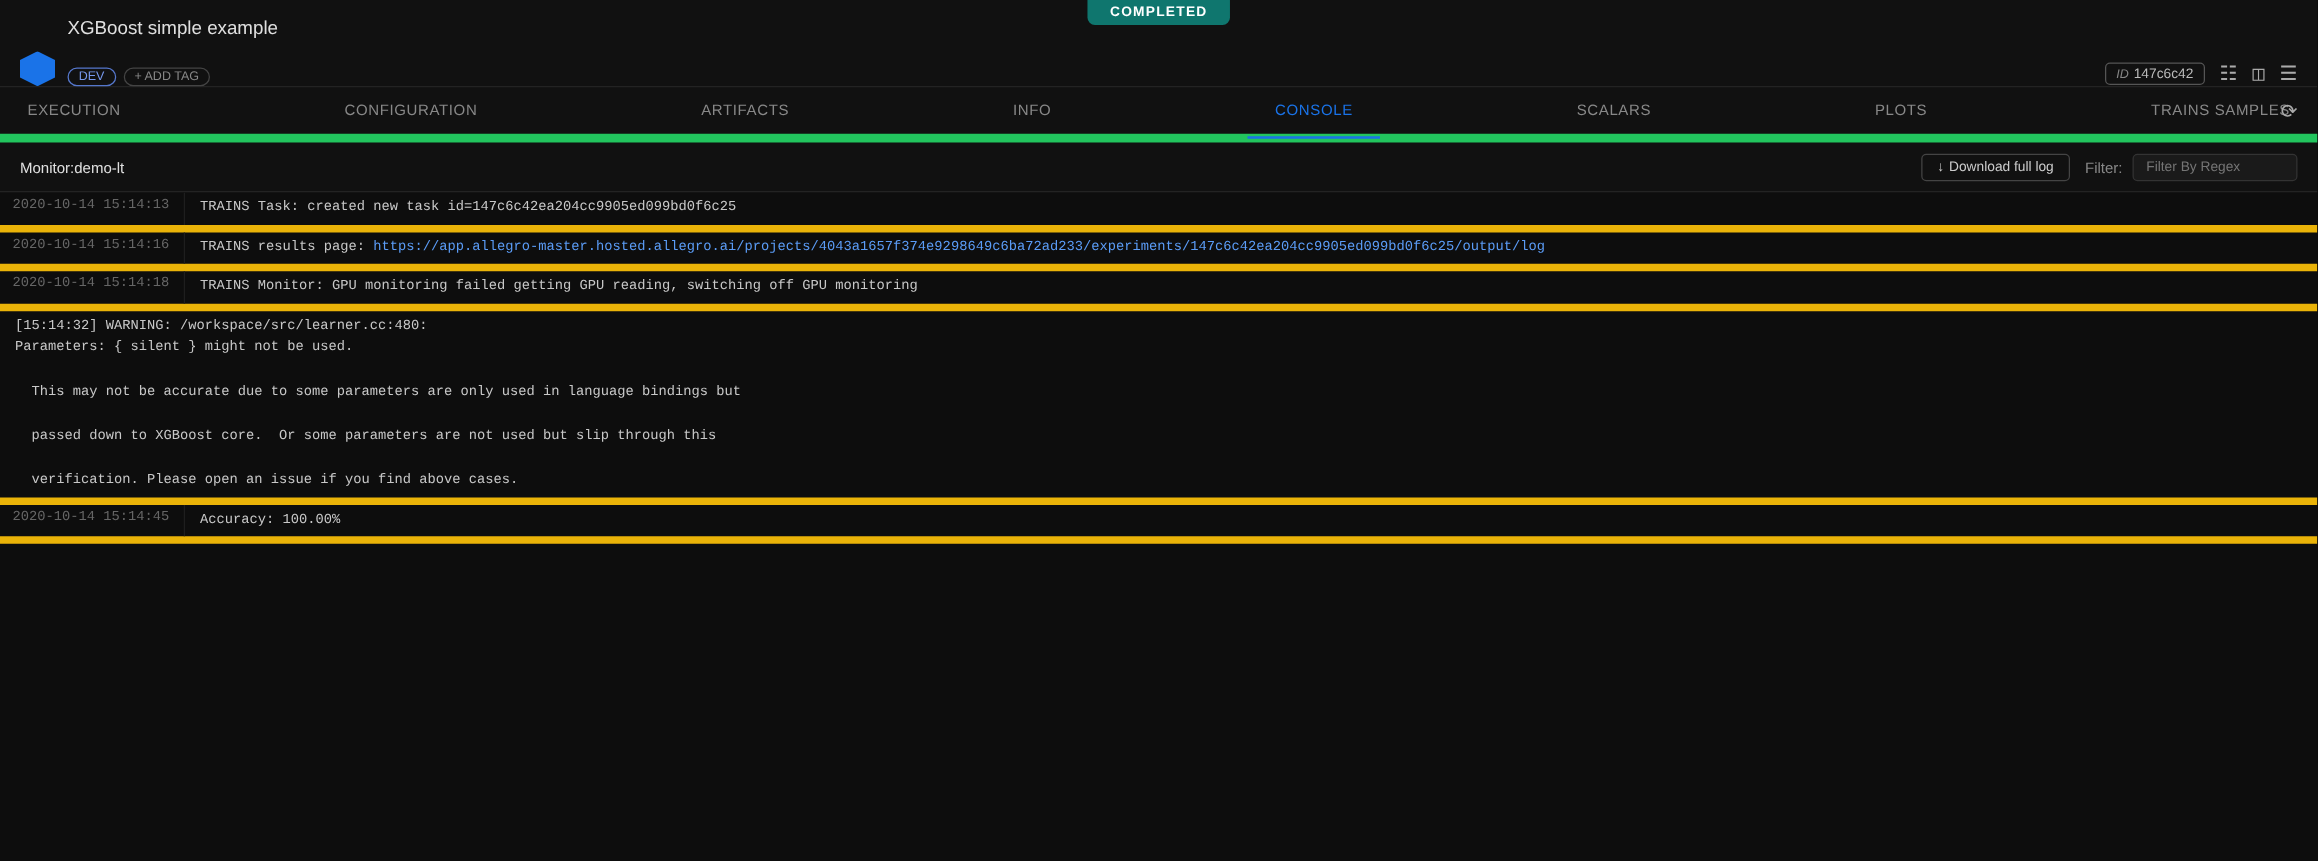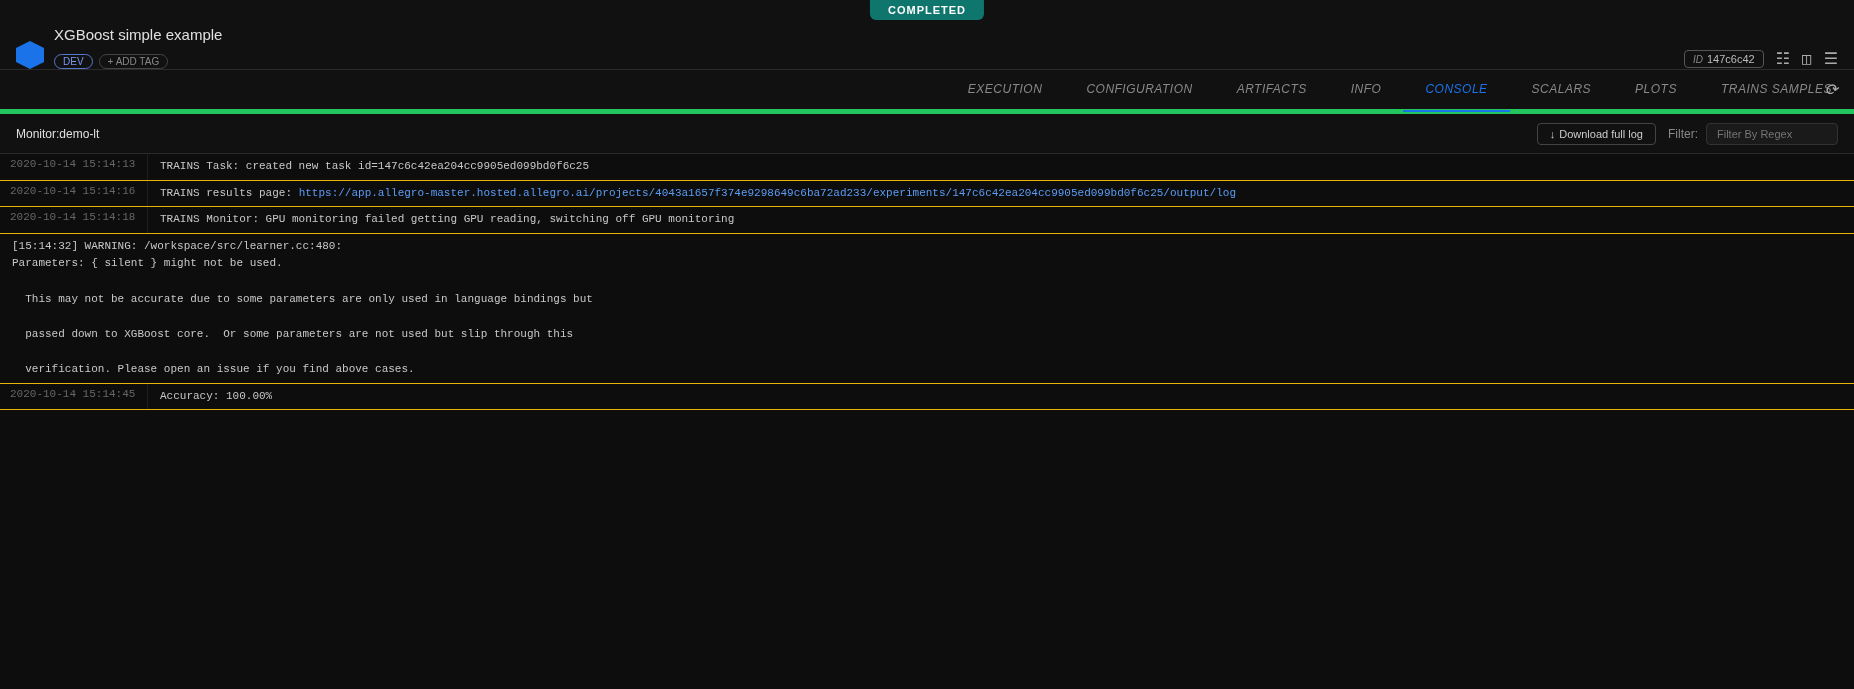--- a/index.html
+++ b/index.html
@@ -24,21 +24,21 @@
     }
     .app-title {
       color: #e0e0e0;
       font-family: Arial, sans-serif;
       font-size: 15px;
       font-weight: 500;
     }
     .tags-area {
       display: flex;
       align-items: center;
-      margin-top: 8px;
+      margin-top: 20px;
       gap: 6px;
     }
     .tag-dev {
       border: 1px solid #5577cc;
       color: #7799ee;
       border-radius: 10px;
       padding: 1px 8px;
       font-size: 10px;
       font-family: Arial, sans-serif;
     }
@@ -94,28 +94,27 @@
     }
     .icon-btn {
       font-size: 16px;
       cursor: pointer;
       color: #aaa;
     }
 
     
     .nav-tabs {
       background: #111;
-      border-bottom: 5px solid #22c55e;
-      display: flex;
-      align-items: center;
-      justify-content: flex-end;
+      border-bottom: 7px solid #22c55e;
+      display: flex;
+      align-items: center;
+      justify-content: space-between;
       gap: 0;
       height: 44px;
       position: relative;
-      font-style: italic;
     }
     .nav-tab {
       color: #888;
       font-family: Arial, sans-serif;
       font-size: 12px;
       padding: 0 22px;
       height: 44px;
       display: flex;
       align-items: center;
       cursor: pointer;
@@ -183,21 +182,21 @@
     }
 
     
     .console-content {
       background: #0d0d0d;
       overflow-y: auto;
       height: calc(689px - 58px - 44px - 40px);
     }
     .log-row {
       display: flex;
-      border-bottom: 1px solid #eab308;
+      border-bottom: 6px solid #eab308;
       min-height: 22px;
     }
     .log-timestamp {
       color: #666;
       font-size: 11px;
       padding: 4px 10px;
       white-space: nowrap;
       min-width: 148px;
       flex-shrink: 0;
       border-right: 1px solid #1e1e1e;

